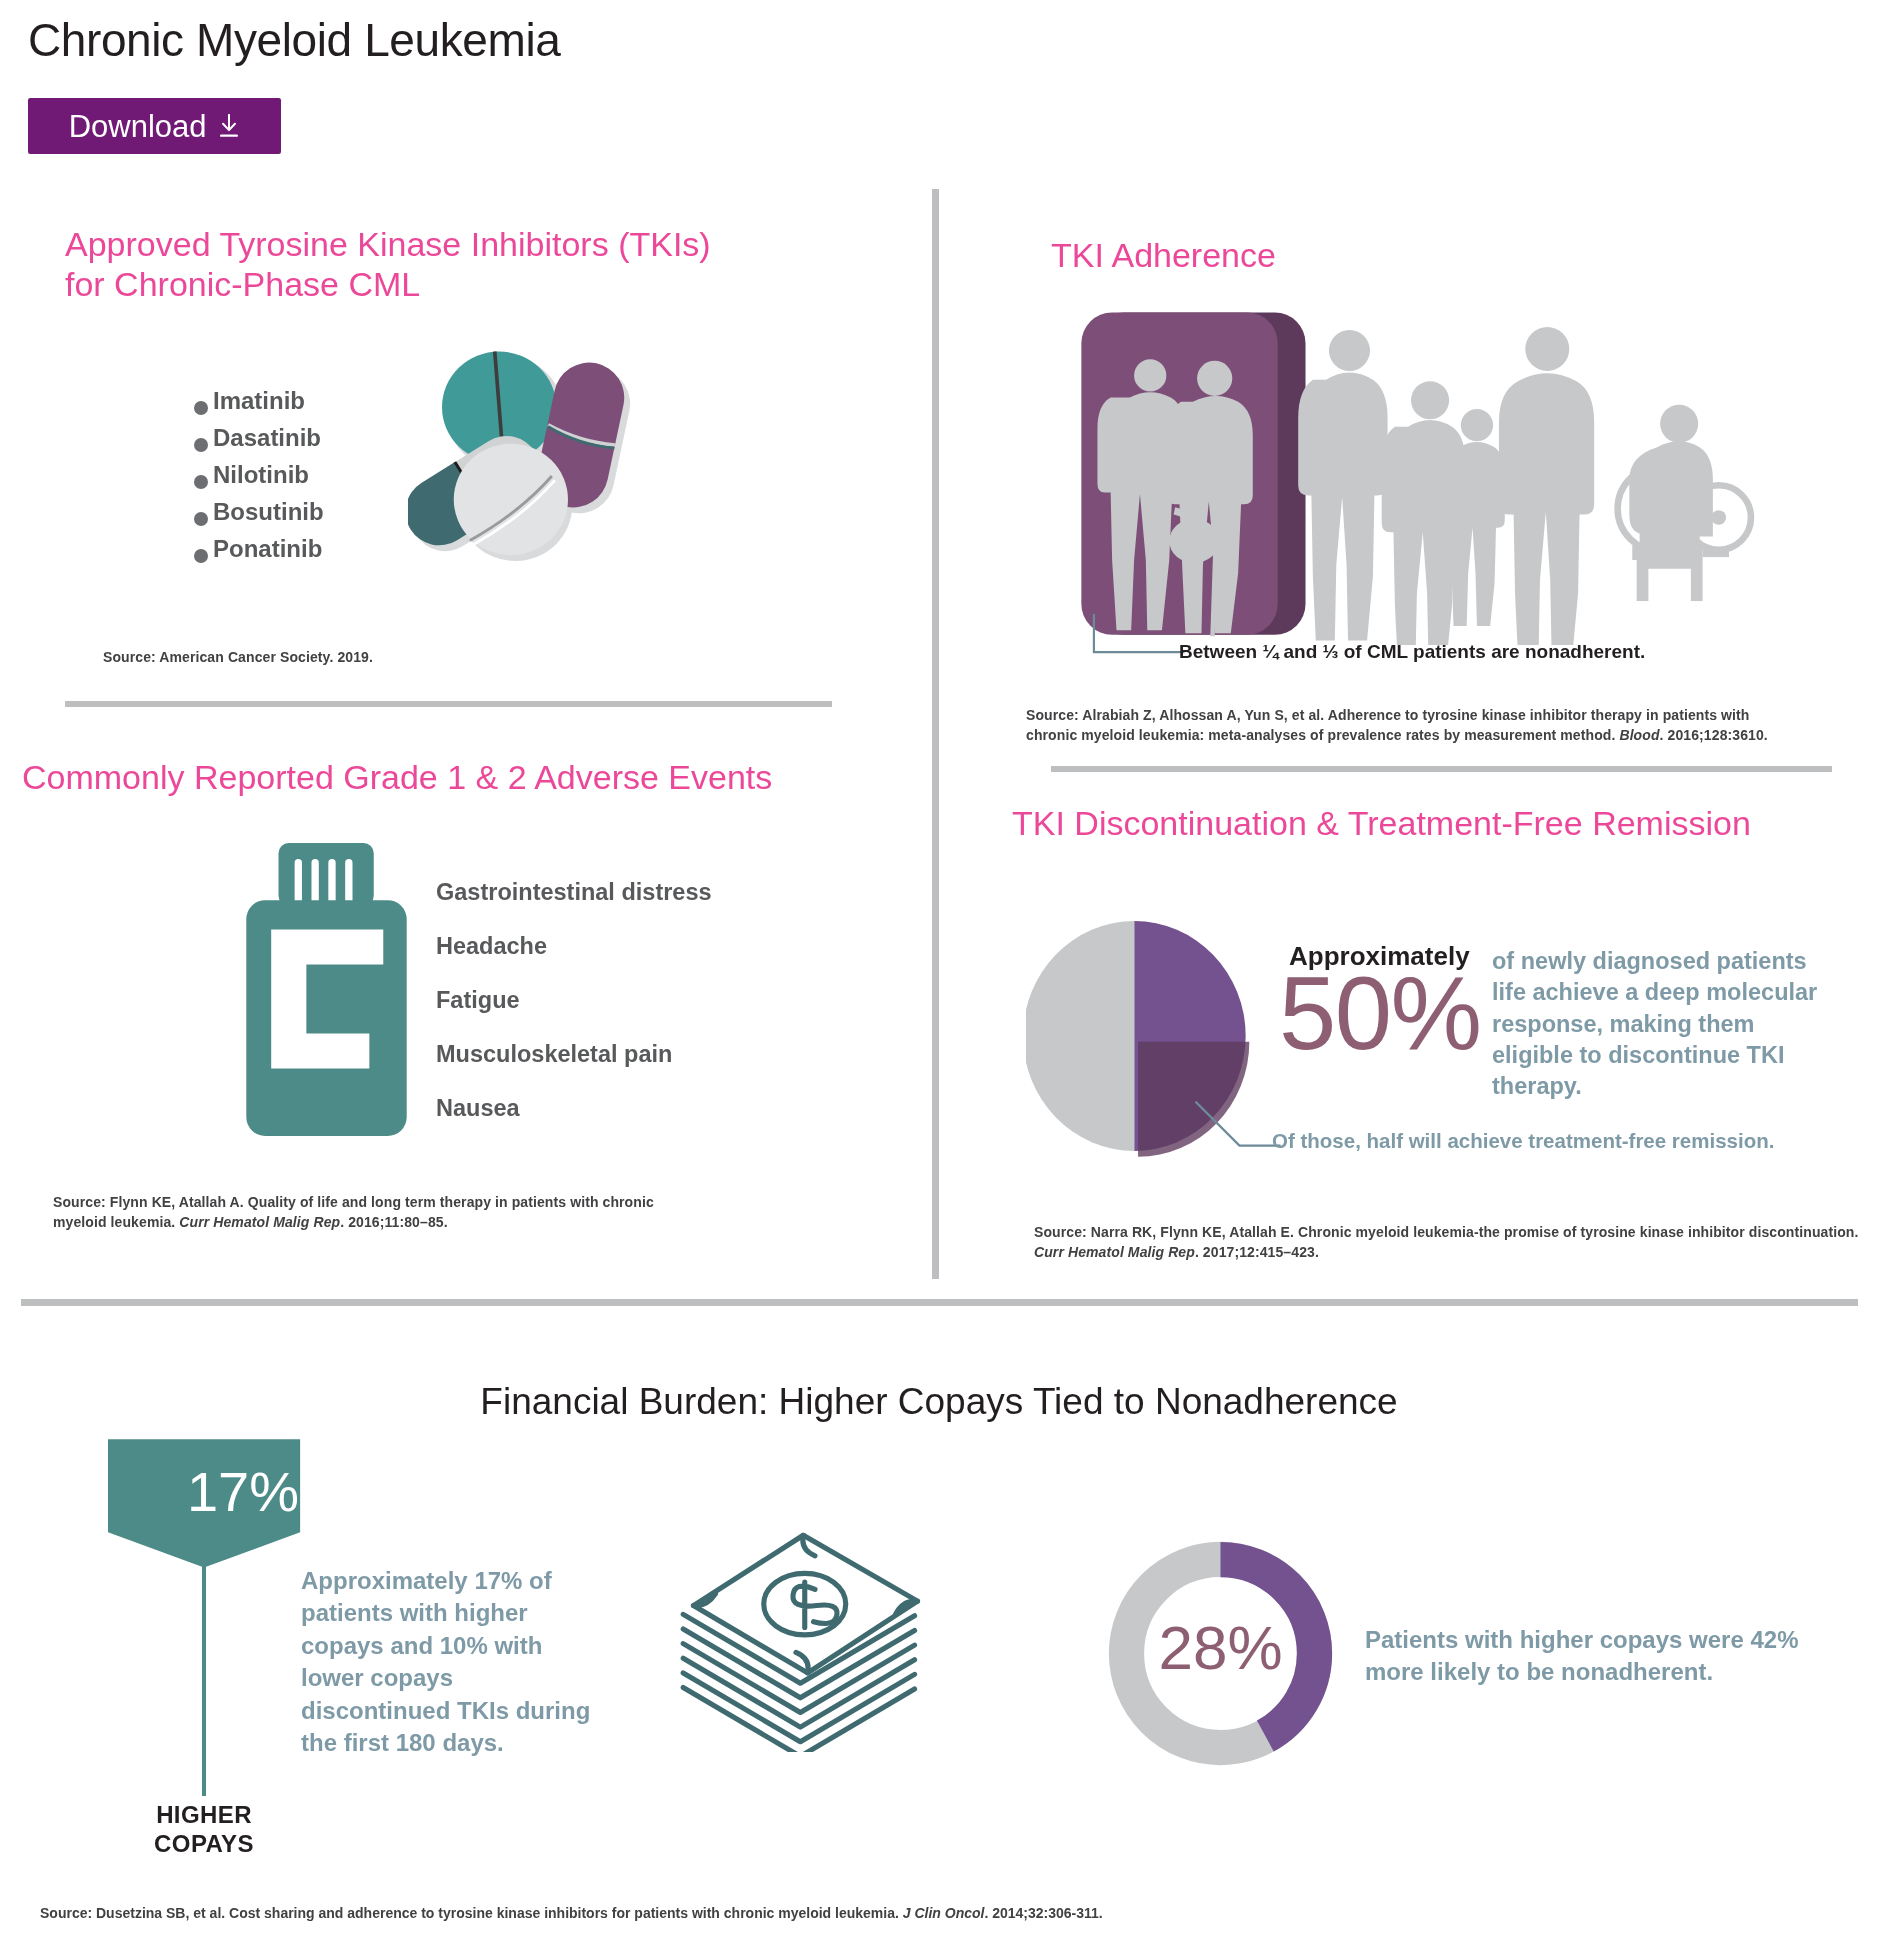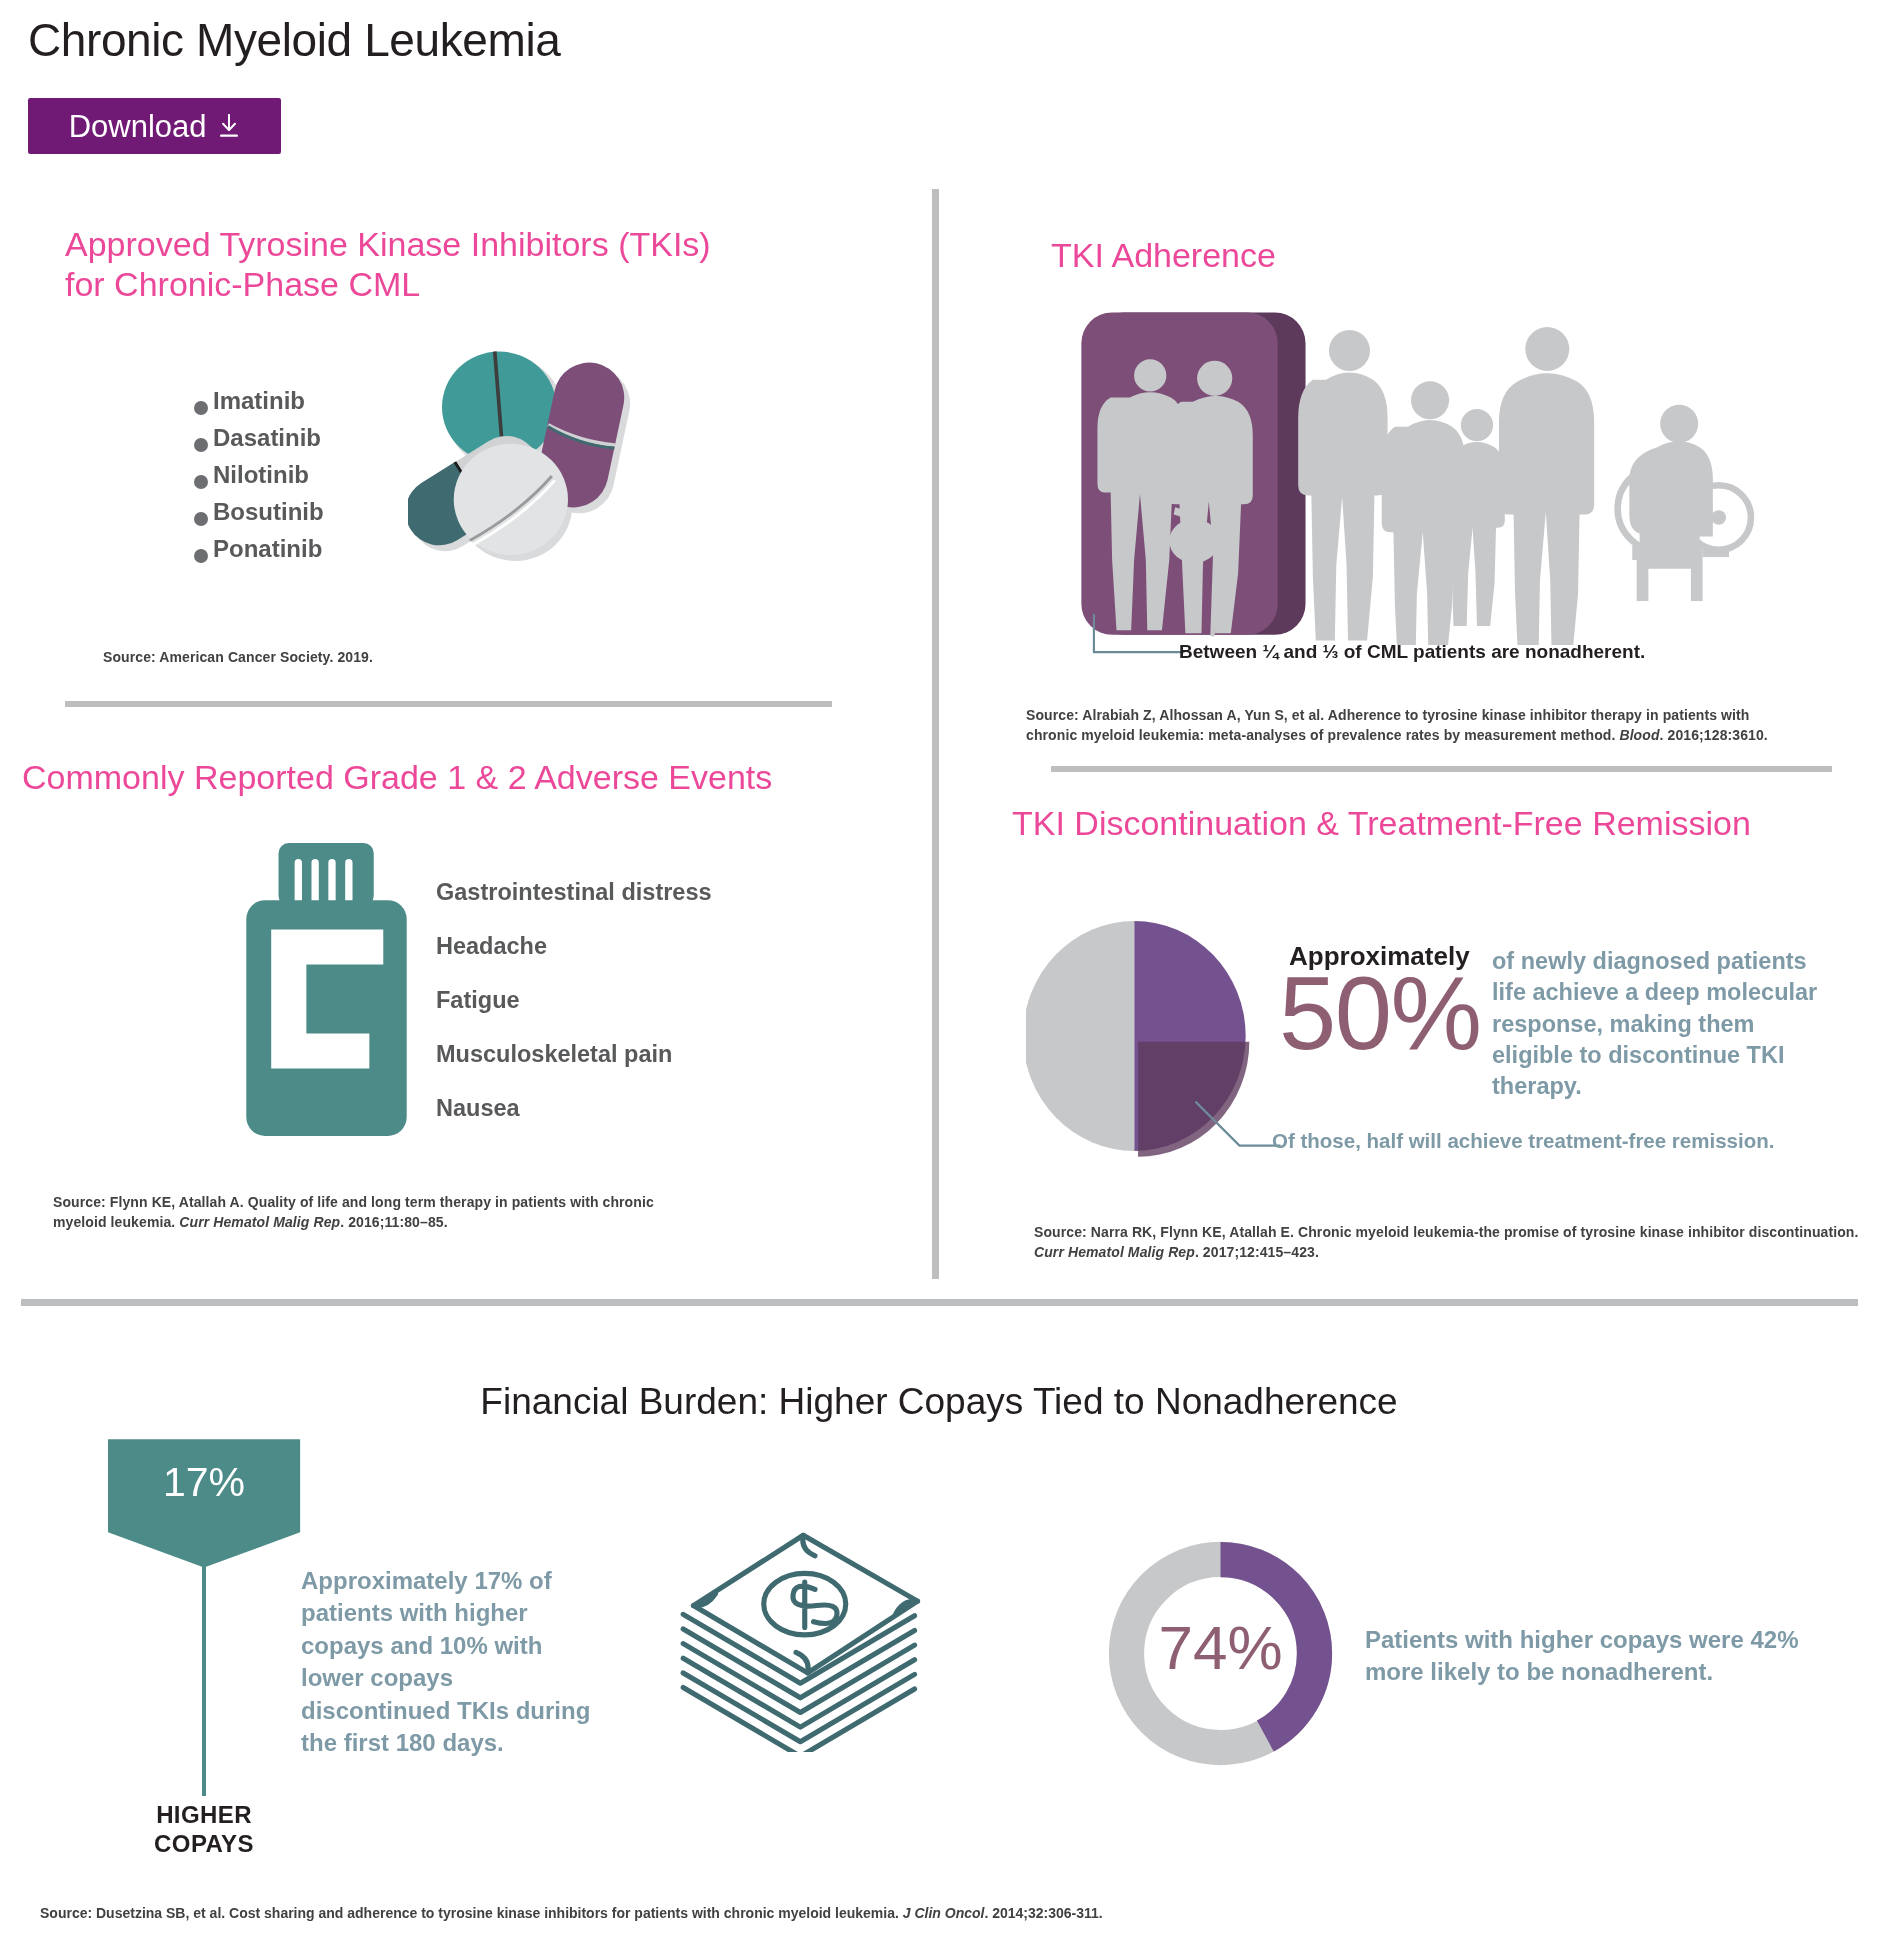--- a/index.html
+++ b/index.html
@@ -190,23 +190,24 @@
     font-size: 37px;
     font-weight: 400;
     color: #231f20;
   }
   .banner-wrap { position: absolute; left: 108px; top: 1439px; width: 198px; height: 147px; }
   .banner-num {
     position: absolute;
     left: 108px; top: 1459px;
     width: 192px;
     text-align: center;
-    font-size: 41px;
+    font-size: 56px;
     color: #ffffff;
     font-weight: 400;
+    padding-left: 39px;
   }
   .banner-stem {
     position: absolute;
     left: 202px; top: 1554px;
     width: 3.7px; height: 242px;
     background: #4c8b88;
   }
   .banner-label {
     position: absolute;
     left: 108px; top: 1800px;
@@ -477,21 +478,21 @@
       <path d="M52 182 L212 276 L368 184"></path>
       <path d="M52 202 L212 296 L368 204"></path>
       <path d="M52 222 L212 316 L368 224"></path>
     </g>
   </svg>
 
   <svg class="donut" viewBox="0 0 320 320">
     <circle cx="160" cy="160" r="128" fill="none" stroke="#c7c8ca" stroke-width="48"></circle>
     <circle cx="160" cy="160" r="128" fill="none" stroke="#74528f" stroke-width="48" stroke-dasharray="337.8 466.3" transform="rotate(-90 160 160)"></circle>
   </svg>
-  <div class="donut-num">74%</div>
+  <div class="donut-num">28%</div>
   <div class="donut-body">Patients with higher copays were 42% more likely to be nonadherent.</div>
 
   <div class="src-bottom">
     <span>Source: Dusetzina SB, et al. Cost sharing and adherence to tyrosine kinase inhibitors for patients with chronic myeloid leukemia. </span><em>J Clin Oncol</em><span>. 2014;32:306-311.</span>
   </div>
 
 </div>
 
 
 </body></html>

